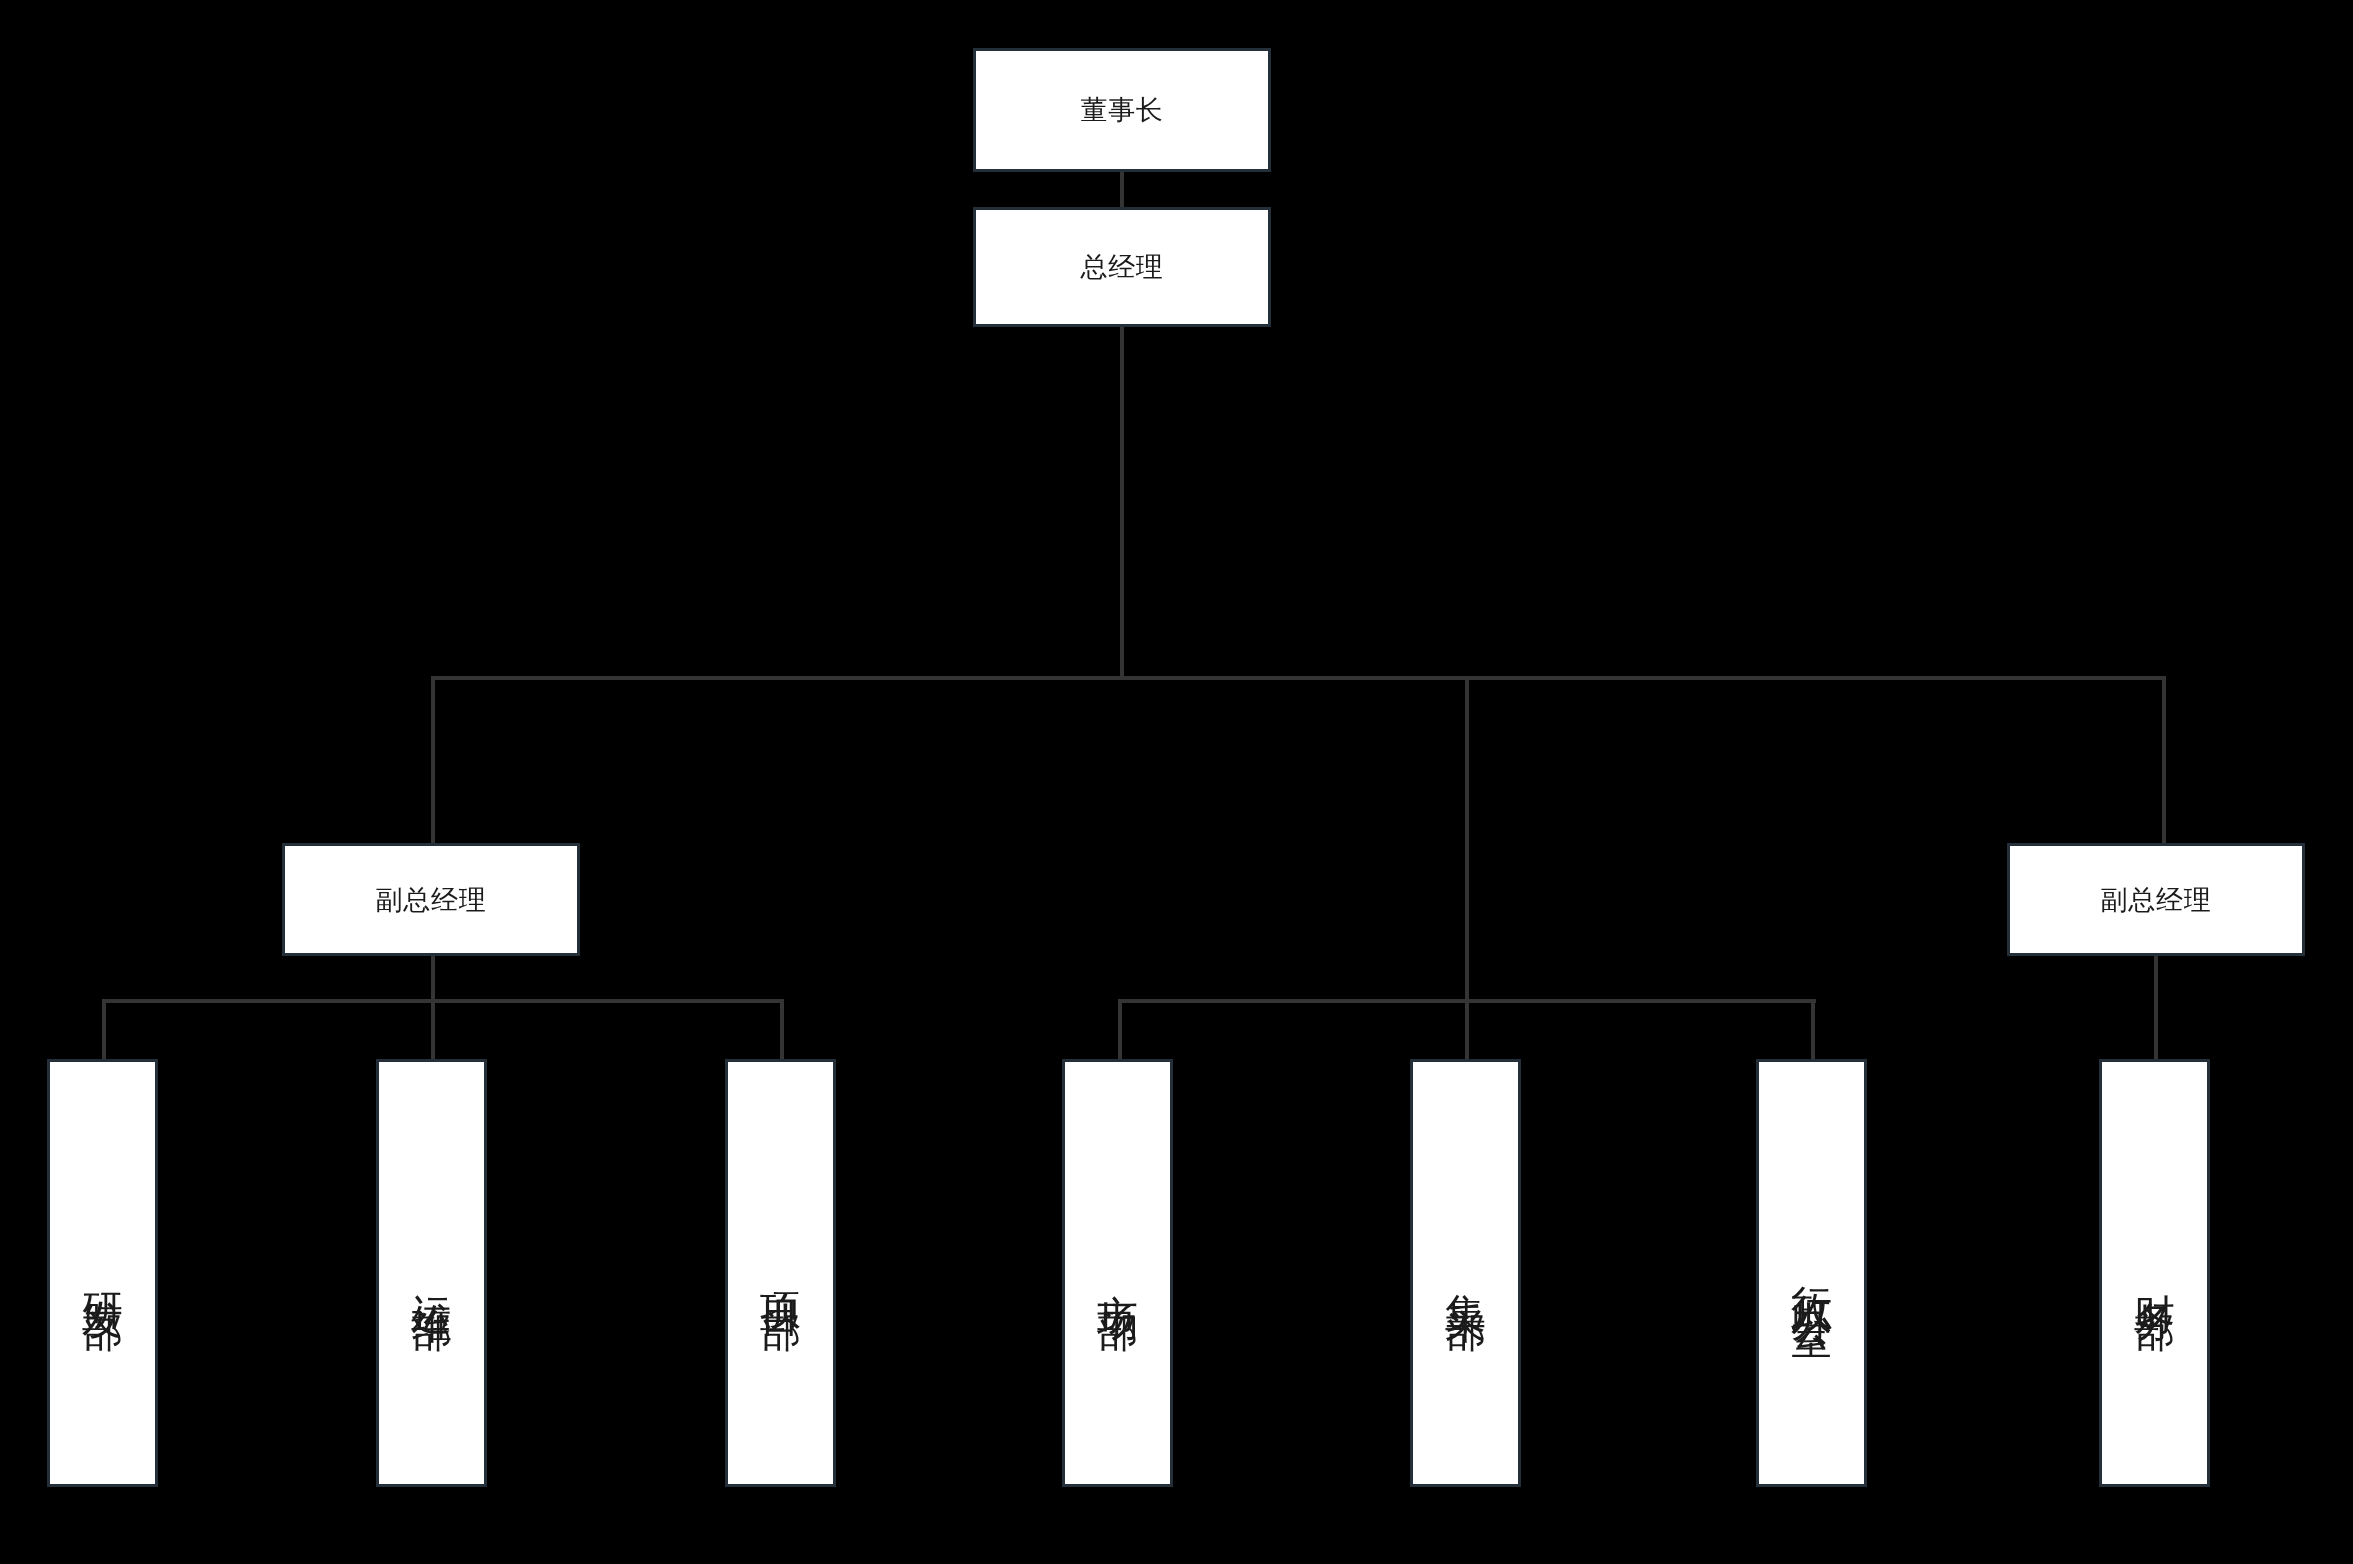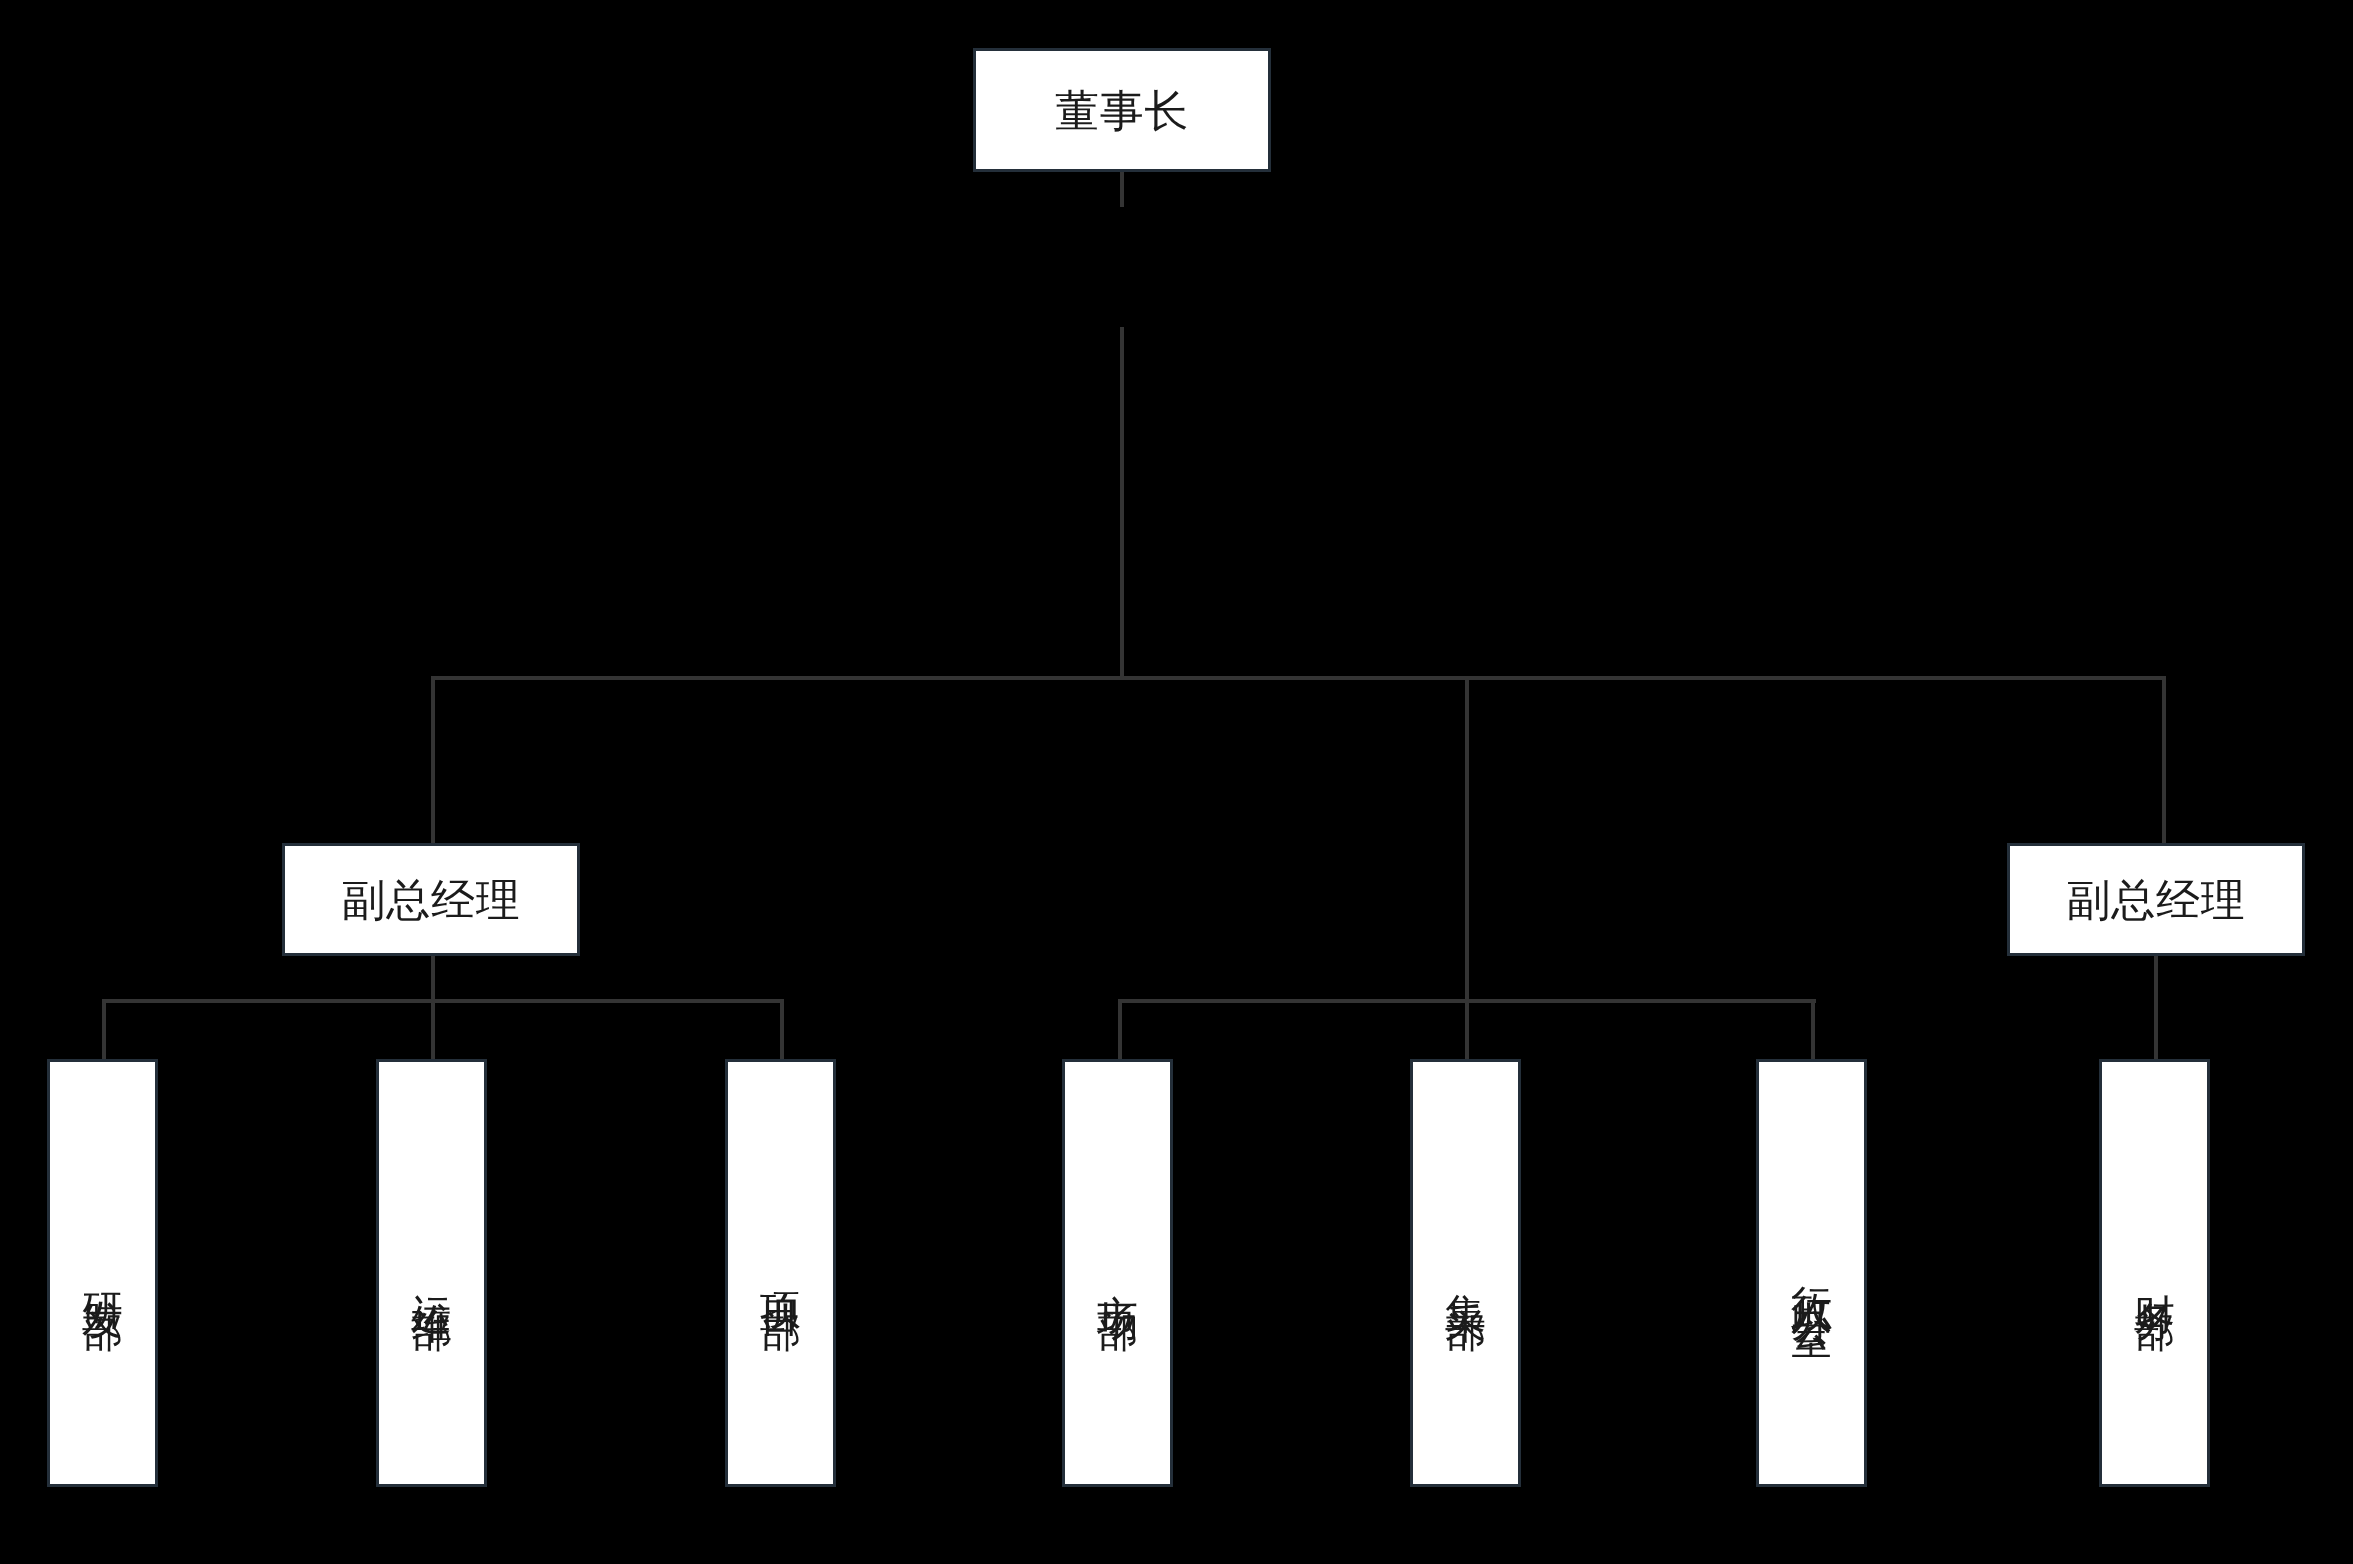--- a/index.html
+++ b/index.html
@@ -36,21 +36,21 @@
     color: #1b1b1b;
   }
   .node .label {
     display: block;
     text-align: center;
     white-space: nowrap;
     line-height: 1.25;
   }
   
   .node.horiz .label {
-    font-size: 44px;
+    font-size: 27px;
     letter-spacing: 0.7px;
   }
   
   .node.vert {
     align-items: center;
     justify-content: center;
   }
   .node.vert .label {
     writing-mode: vertical-rl;
     text-orientation: upright;
@@ -63,20 +63,23 @@
 <body>
 
 <div id="chart-root">
 
   <div class="node horiz" style="left:973px; top:48px; width:298px; height:124px;">
     <span class="label">董事长</span>
   </div>
 
   <div class="conn v" style="left:1120px; top:172px; height:35px;"></div>
 
+  <div class="node horiz" style="left:973px; top:207px; width:298px; height:120px;">
+    <span class="label">总经理</span>
+  </div>
 
   <div class="conn v" style="left:1120px; top:327px; height:351px;"></div>
 
   <div class="conn h" style="left:431px; top:676px; width:1735px;"></div>
 
   <div class="conn v" style="left:431px; top:676px; height:167px;"></div>
 
   <div class="conn v" style="left:2162px; top:676px; height:167px;"></div>
 
   <div class="conn v" style="left:1465px; top:676px; height:323px;"></div>

